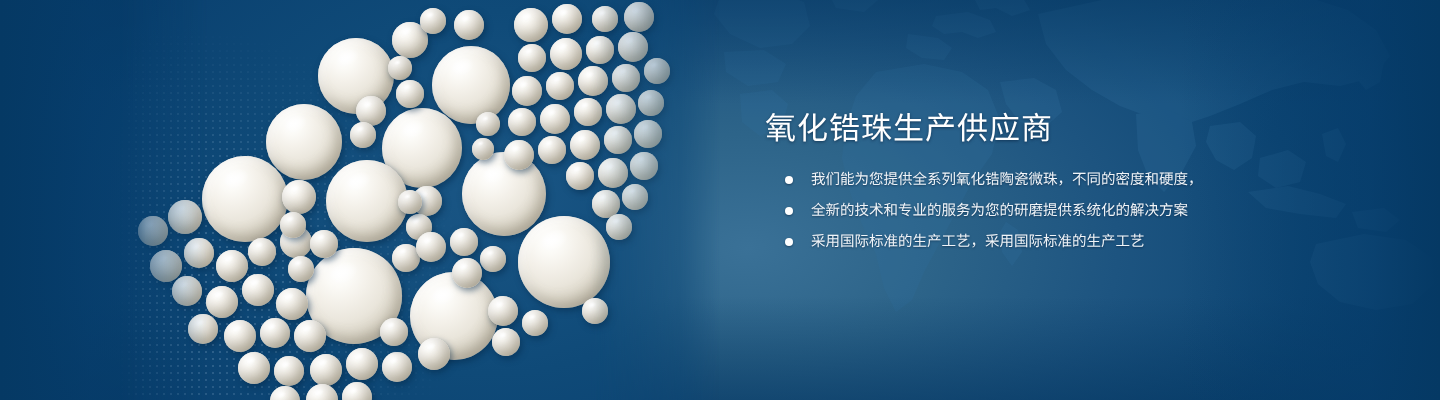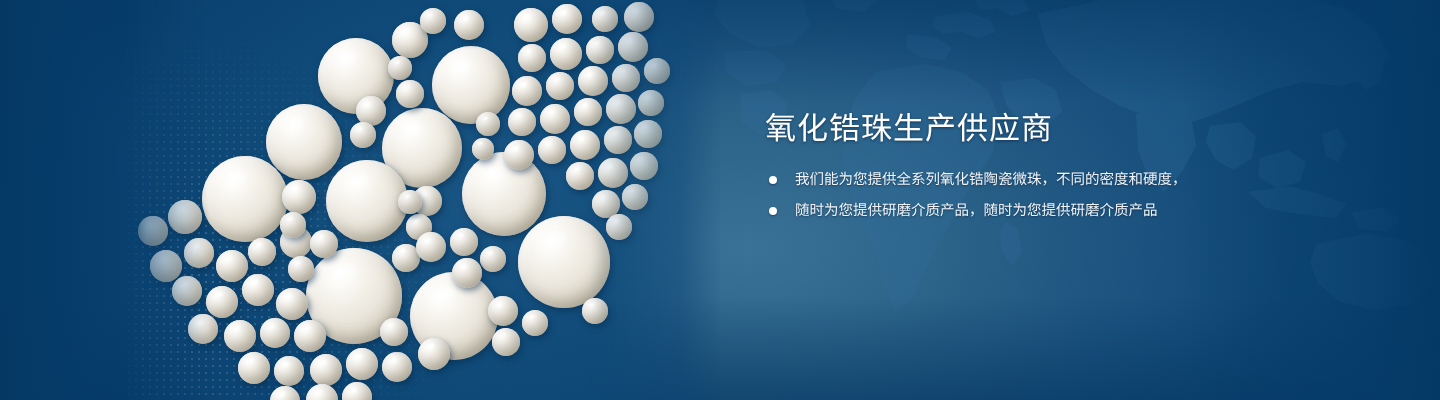--- a/index.html
+++ b/index.html
@@ -116,21 +116,21 @@
     font-size:31px;
     line-height:38px;
     font-weight:400;
     color:#ffffff;
     letter-spacing:1px;
     text-shadow:0 1px 3px rgba(0,20,45,0.55);
     white-space:nowrap;
   }
   .bullets {
     position:absolute;
-    left:0; top:168px;
+    left:16px; top:168px;
     width:470px;
     list-style:none;
   }
   .bullet {
     position:relative;
     padding-left:30px;
     margin-bottom:8px;
     font-size:14.5px;
     line-height:23px;
     color:#f0f4f8;
@@ -303,21 +303,25 @@
 
     <h1 class="headline">氧化锆珠生产供应商</h1>
 
     <ul class="bullets">
 
       <li class="bullet">
         <span class="dot"></span>
         <span class="bullet-line">我们能为您提供全系列氧化锆陶瓷微珠，不同的密度和硬度，</span>
       </li>
 
-
       <li class="bullet">
         <span class="dot"></span>
-        <span class="bullet-line">随时为您提供研磨介质产品，随时为您提供研磨介质产品</span>
+        <span class="bullet-line">全新的技术和专业的服务为您的研磨提供系统化的解决方案</span>
+      </li>
+
+      <li class="bullet">
+        <span class="dot"></span>
+        <span class="bullet-line">采用国际标准的生产工艺，采用国际标准的生产工艺</span>
       </li>
 
     </ul>
   </div>
 </div>
 
 </body></html>

